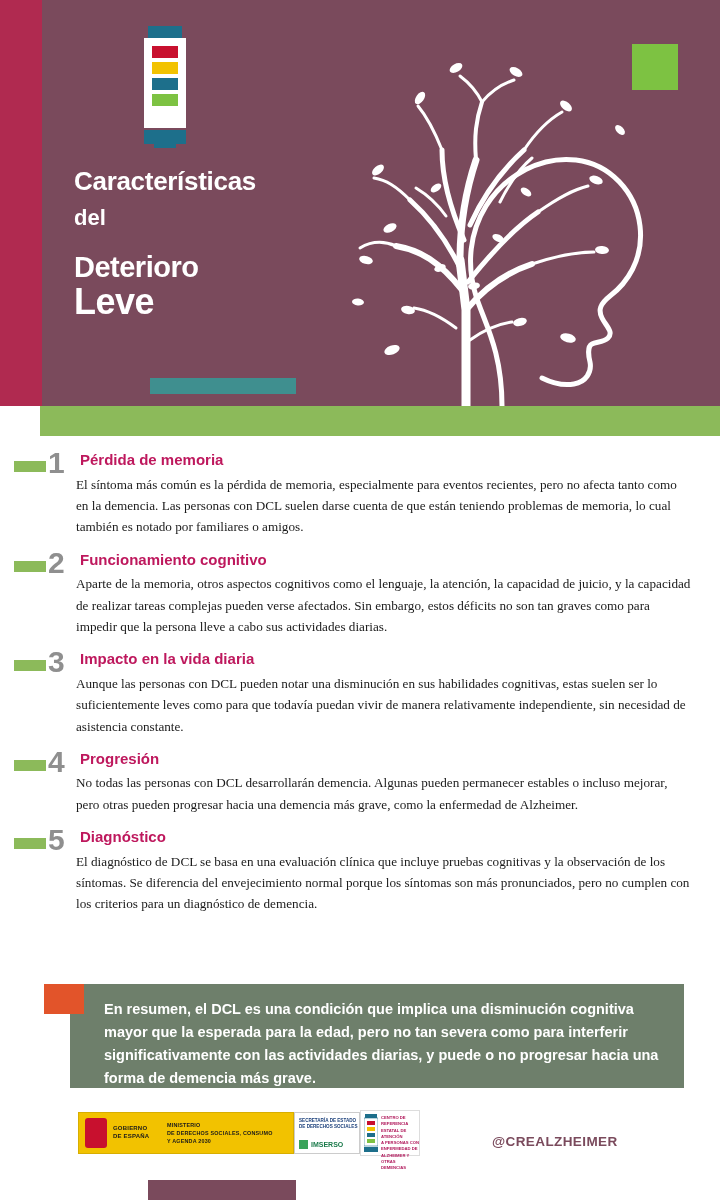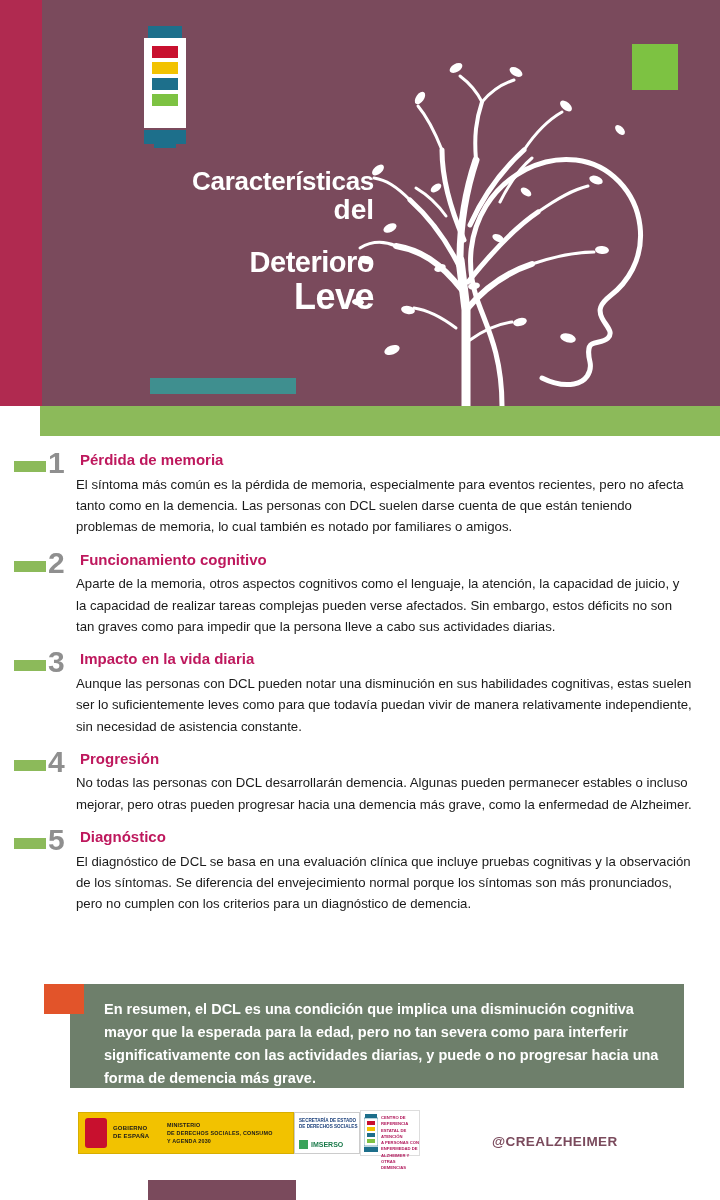--- a/index.html
+++ b/index.html
@@ -14,21 +14,20 @@
     overflow: hidden;
     font-family: "Liberation Sans", sans-serif;
   }
 
   
   .header {
     position: absolute;
     left: 0; top: 0;
     width: 720px;
     height: 436px;
-    text-align: right;
   }
   .header-bg {
     position: absolute;
     left: 40px; top: 0;
     width: 680px;
     height: 406px;
     background: #7a4a5c;
   }
   .header-left-bar {
     position: absolute;
@@ -61,21 +60,21 @@
   .header-title {
     position: absolute;
     left: 74px; top: 168px;
     width: 300px;
     color: #ffffff;
     font-weight: bold;
     line-height: 1.0;
     z-index: 5;
   }
   .title-line1 { font-size: 26px; letter-spacing: -0.3px; display:block; }
-  .title-line2 { font-size: 28px; display:block; margin-top: 2px; }
+  .title-line2 { font-size: 22px; display:block; margin-top: 13px; }
   .title-line3 { font-size: 29px; display:block; margin-top: 24px; letter-spacing: -0.5px;}
   .title-line4 { font-size: 40px; display:block; margin-top: 2px; letter-spacing: -0.5px;}
   .title-line5 { font-size: 36px; display:block; margin-top: 2px; letter-spacing: -0.5px;}
 
   
   .header-logo {
     position: absolute;
     left: 142px; top: 26px;
     width: 46px;
     height: 122px;
@@ -122,20 +121,21 @@
     color: #be185d;
     line-height: 1.1;
   }
   .item-body {
     margin-left: 76px;
     margin-right: 28px;
     margin-top: 5px;
     font-size: 13.2px;
     color: #1a1a1a;
     line-height: 1.62;
+    font-family: Liberation Serif, serif;
   }
 
   
   .summary-wrap {
     position: absolute;
     left: 44px; top: 984px;
     width: 640px;
     height: 132px;
   }
   .summary-box {

